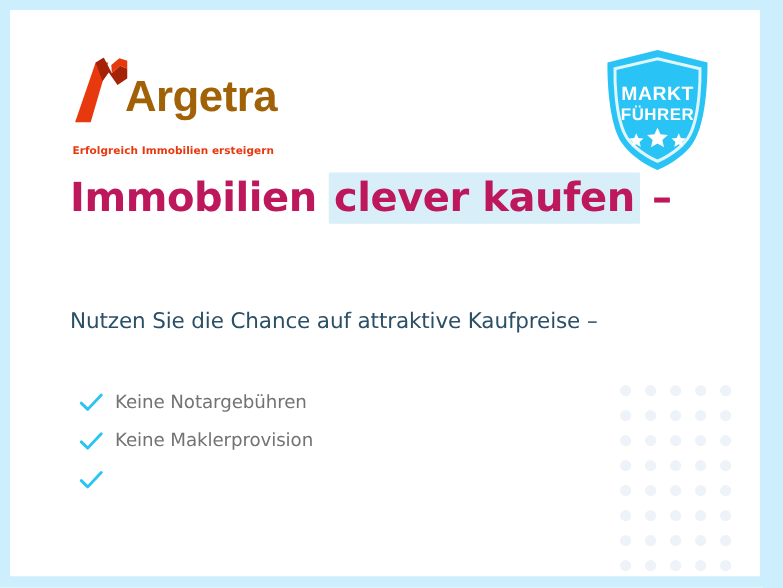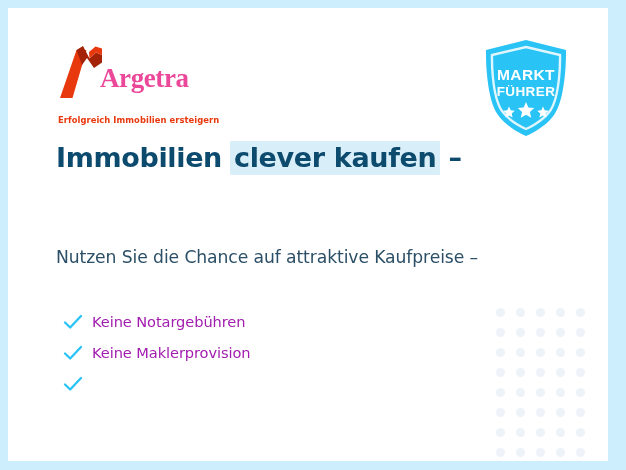--- a/index.html
+++ b/index.html
@@ -75,25 +75,25 @@
   }
   .logo-mark {
     position: relative;
     width: 46px;
     height: 52px;
     flex: 0 0 46px;
     margin-right: -2px;
   }
   .logo-mark svg { display: block; }
   .logo-word {
-    font-family: Liberation Serif, serif;
+    font-family: Liberation Sans, sans-serif;
     font-weight: 700;
-    font-size: 27px;
+    font-size: 35px;
     line-height: 36px;
-    color: #ec4899;
+    color: #a16207;
     letter-spacing: -0.4px;
     padding-bottom: 2px;
   }
   .logo-tagline {
     font-family: "DejaVu Sans", sans-serif;
     font-weight: 700;
     font-size: 8.4px;
     line-height: 11px;
     color: #e8380d;
     letter-spacing: 0.06px;
@@ -114,23 +114,23 @@
   .badge svg { display: block; }
 
   
   .headline {
     position: absolute;
     left: 48px;
     top: 132px;
     z-index: 2;
     font-family: "DejaVu Sans", sans-serif;
     font-weight: 700;
-    font-size: 27px;
+    font-size: 32px;
     line-height: 36px;
-    color: #0c4a6e;
+    color: #be185d;
     letter-spacing: -0.35px;
   }
   .headline .hl {
     background: #d8eef8;
     padding: 1px 4px 2px 4px;
     margin: 0 -1px;
     border-radius: 1px;
   }
 
   
@@ -167,21 +167,21 @@
     height: 20px;
     display: flex;
     align-items: center;
   }
   .check-icon svg { display: block; }
   .benefit-label {
     font-family: "DejaVu Sans", sans-serif;
     font-weight: 400;
     font-size: 14.6px;
     line-height: 20px;
-    color: #a21caf;
+    color: #737373;
     letter-spacing: -0.08px;
     white-space: nowrap;
   }
 </style>
 </head>
 <body>
 
 <div class="banner">
   <div class="card">
 

